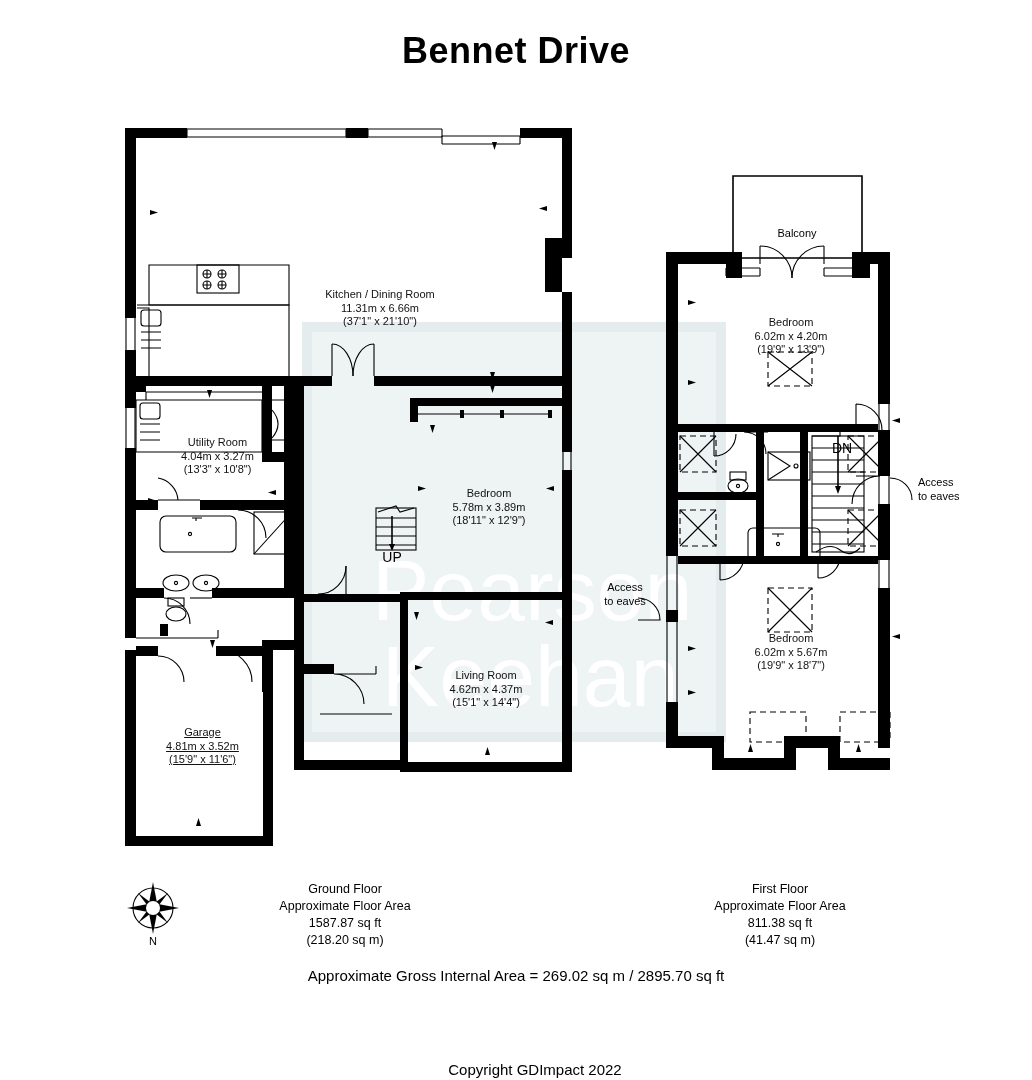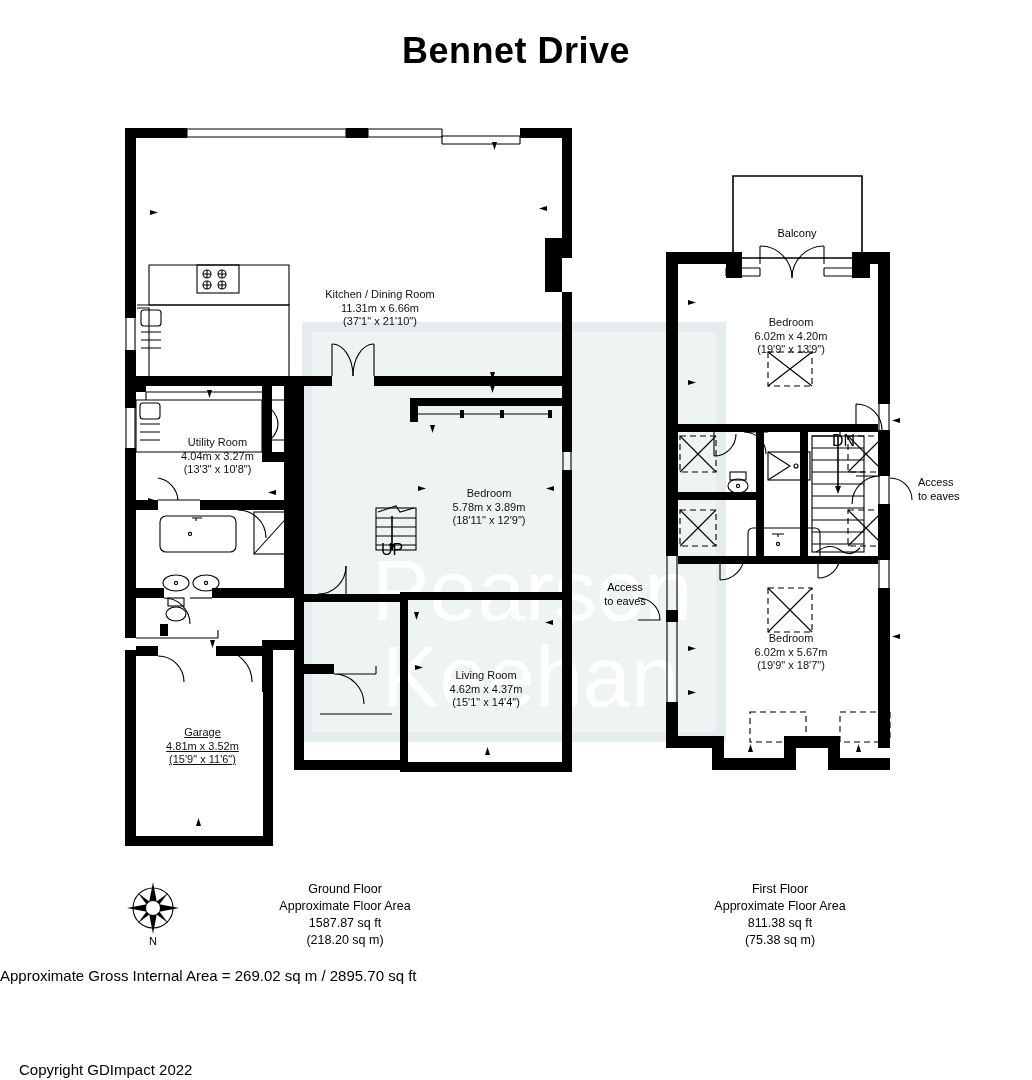--- a/index.html
+++ b/index.html
@@ -52,35 +52,36 @@
   .lbl .d2 { display: block; }
   .small-note {
     position: absolute;
     font-size: 11px;
     line-height: 13.5px;
     text-align: center;
     white-space: nowrap;
   }
   .stair-lbl {
     position: absolute;
-    font-size: 16px;
-    text-align: center;
+    font-size: 14px;
+    text-align: center;
+    margin-top: 8px;
   }
   .footblock {
     position: absolute;
     text-align: center;
     font-size: 12.5px;
     line-height: 17px;
     white-space: nowrap;
   }
   .bottomtext {
     position: absolute;
     left: 0;
     width: 1032px;
-    text-align: left;
+    text-align: center;
     font-size: 15px;
     line-height: 21.5px;
   }
   .compass-n {
     position: absolute;
     font-size: 11px;
     text-align: center;
     width: 40px;
   }
 </style>
@@ -478,19 +479,19 @@
     <span>Ground Floor</span><br>
     <span>Approximate Floor Area</span><br>
     <span>1587.87 sq ft</span><br>
     <span>(218.20 sq m)</span>
   </div>
 
   <div class="footblock" style="left:680px; top:881px; width:200px;">
     <span>First Floor</span><br>
     <span>Approximate Floor Area</span><br>
     <span>811.38 sq ft</span><br>
-    <span>(75.38 sq m)</span>
+    <span>(41.47 sq m)</span>
   </div>
 
   <div class="bottomtext" style="top:965px;">Approximate Gross Internal Area = 269.02 sq m / 2895.70 sq ft</div>
   <div class="bottomtext" style="top:1059px;margin-left:19px;">Copyright GDImpact 2022</div>
 
 </div>
 
 </body></html>

